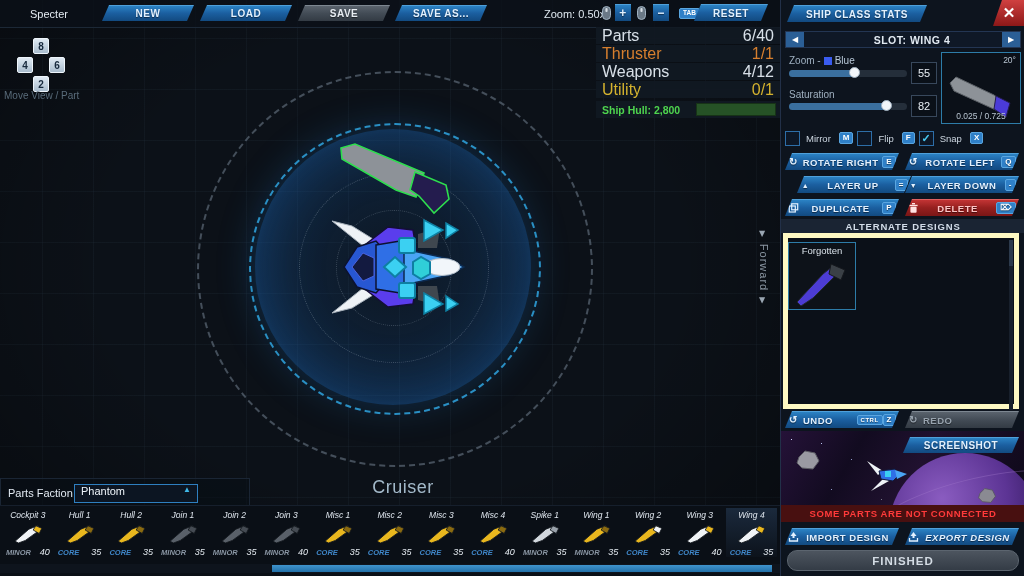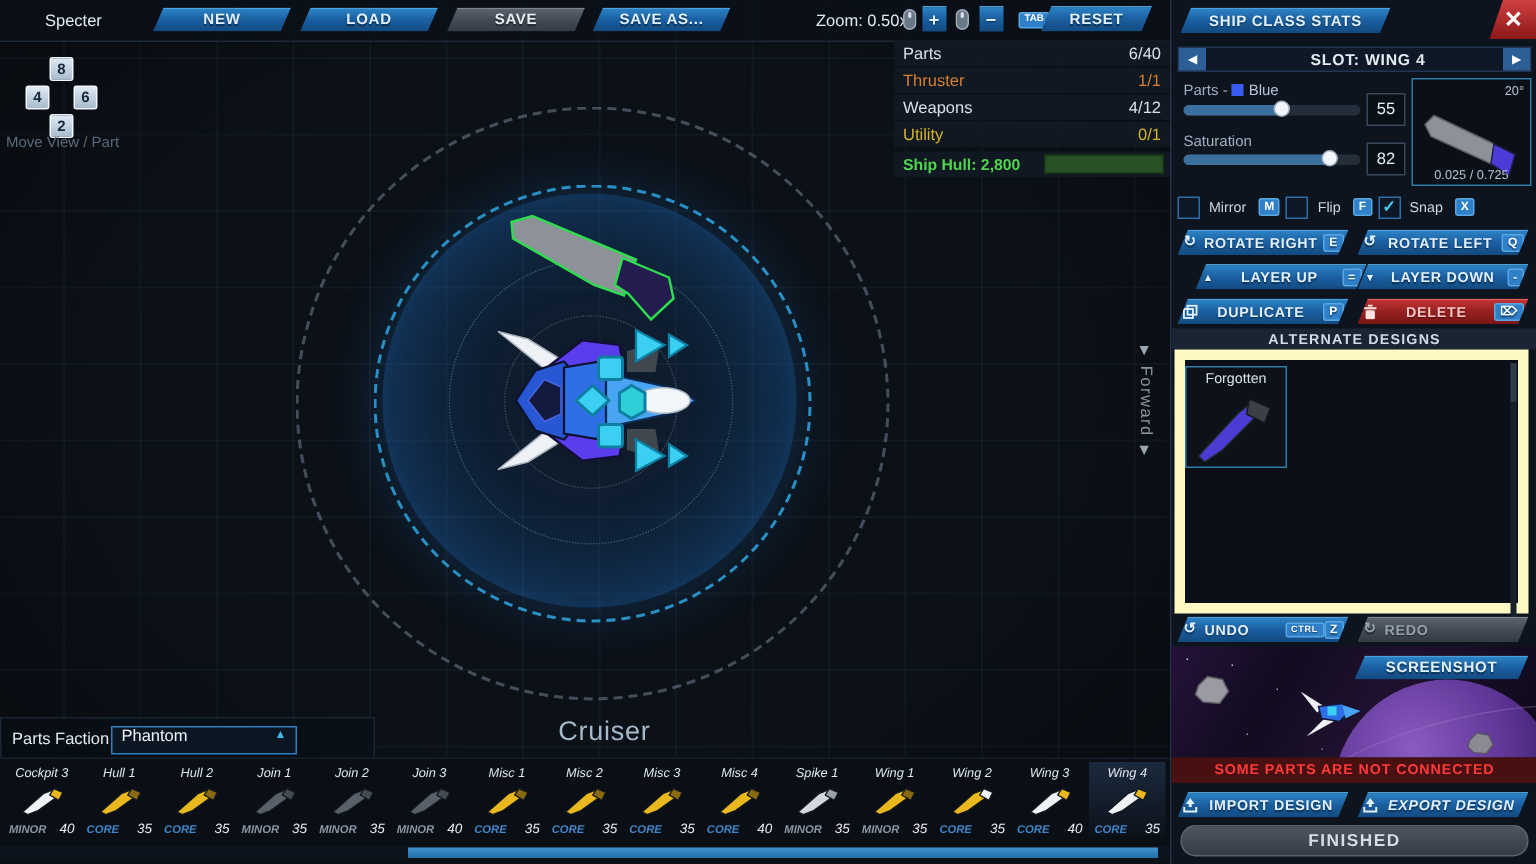--- a/index.html
+++ b/index.html
@@ -46,21 +46,21 @@
   .tab-badge{position:absolute;left:679px;top:8px;font-size:6.5px;}
   .reset-btn{position:absolute;left:694px;top:4px;width:74px;height:17px;}
   
   .kcap{position:absolute;width:14px;height:14px;border-radius:2px;
     background:linear-gradient(#e0eaf3,#a9bccd);border:1px solid #eef5fb;
     color:#17293c;font-size:10px;font-weight:700;display:flex;align-items:center;justify-content:center;}
   .move-caption{position:absolute;left:4px;top:90px;font-size:10px;color:#596b7a;}
   
   .stats{position:absolute;left:596px;top:27px;width:184px;}
   .stat-row{height:17px;margin-bottom:1px;background:rgba(17,25,35,.92);
-    display:flex;align-items:center;justify-content:space-between;padding:0 6px;font-size:11px;}
+    display:flex;align-items:center;justify-content:space-between;padding:0 6px;font-size:16px;}
   .stat-row[data-tone="normal"]{color:#d8e0e8;}
   .stat-row[data-tone="orange"]{color:#d77f2e;}
   .stat-row[data-tone="yellow"]{color:#d4b22e;}
   .hull-row{height:17px;margin-top:2px;background:rgba(17,25,35,.92);
     display:flex;align-items:center;justify-content:space-between;padding:0 4px 0 6px;}
   .hull-label{font-size:10.5px;color:#4ed44e;font-weight:700;}
   .hull-bar{width:78px;height:11px;background:#265226;border:1px solid #173317;}
   .hull-fill{width:70%;height:100%;background:linear-gradient(#74e874,#46c846);}
   
   .rpanel{position:absolute;left:780px;top:0;width:244px;height:576px;
@@ -90,21 +90,21 @@
     color:#49c8f0;font-size:11px;font-weight:700;display:flex;align-items:center;justify-content:center;line-height:1;}
   .tg-label{font-size:9.5px;color:#cdd7e1;margin:0 4px 0 2px;}
   .act-btn{height:17px;width:114px;display:flex;align-items:center;justify-content:space-between;padding:0 3px;}
   .act-btn .lbl{flex:1;text-align:center;font-size:9.5px;}
   .act-btn .ico{font-size:10px;line-height:1;width:11px;text-align:center;}
   .act-btn.red{background:linear-gradient(180deg,#c23434 0%,#96201f 48%,#7a1616 100%);
     color:#ffc4c4;border-top:1px solid #e06060;}
   .sec-head{left:0;top:219px;width:244px;height:14px;background:#1a2433;
     font-size:9.5px;font-weight:700;color:#d2dce8;letter-spacing:.8px;
     display:flex;align-items:center;justify-content:center;}
-  .designs-area{left:2px;top:233px;width:236px;height:176px;border:7px solid #fef9c3;background:#0b1018;}
+  .designs-area{left:2px;top:233px;width:236px;height:176px;border:5px solid #fef9c3;background:#0b1018;}
   .design{position:absolute;top:4px;width:66px;height:66px;background:#0d1219;border:1px solid #2d7ca8;}
   .design .dn{text-align:center;font-size:9.5px;color:#d8e0e8;margin-top:2px;}
   .vscroll{position:absolute;right:1px;top:2px;width:4px;height:170px;background:#18202c;}
   .vthumb{position:absolute;top:0;width:4px;height:26px;background:#2c3a4c;}
   .scene{left:0;top:431px;width:244px;height:74px;overflow:hidden;
     background:linear-gradient(120deg,#251238 0%,#120b20 30%,#20112f 55%,#0d0818 100%);}
   .planet{position:absolute;left:108px;top:22px;width:152px;height:152px;border-radius:50%;
     background:radial-gradient(circle at 35% 30%,#8a5cc0,#5c3494 45%,#33195e 75%,#1e0e3a);}
   .planet-ring{position:absolute;left:86px;top:48px;width:210px;height:58px;border-radius:50%;
     border:1px solid rgba(165,125,205,.35);transform:rotate(-14deg);}
@@ -253,21 +253,21 @@
     <div class="btn chf rp-abs" style="left:6px;top:5px;width:140px;height:17px;">SHIP CLASS STATS</div>
     <div class="rp-abs close-btn">✕</div>
 
     <div class="rp-abs slot-bar">
       <div class="slot-arrow">◀</div>
       <div class="slot-title">SLOT: WING 4</div>
       <div class="slot-arrow">▶</div>
     </div>
 
     <div class="rp-abs rp-label" style="left:8px;top:55px;">
-      <span>Parts -</span><span class="swatch"></span><span style="color:#b8c8d8;">Blue</span>
+      <span>Zoom -</span><span class="swatch"></span><span style="color:#b8c8d8;">Blue</span>
     </div>
     <div class="rp-abs slider" style="top:70px;">
       <div class="fill" style="width:55%;"></div>
       <div class="handle" style="left:calc(55% - 5px);"></div>
     </div>
     <div class="rp-abs valbox" style="left:130px;top:62px;">55</div>
 
     <div class="rp-abs rp-label" style="left:8px;top:89px;">Saturation</div>
     <div class="rp-abs slider" style="top:103px;">
       <div class="fill" style="width:82%;"></div>

